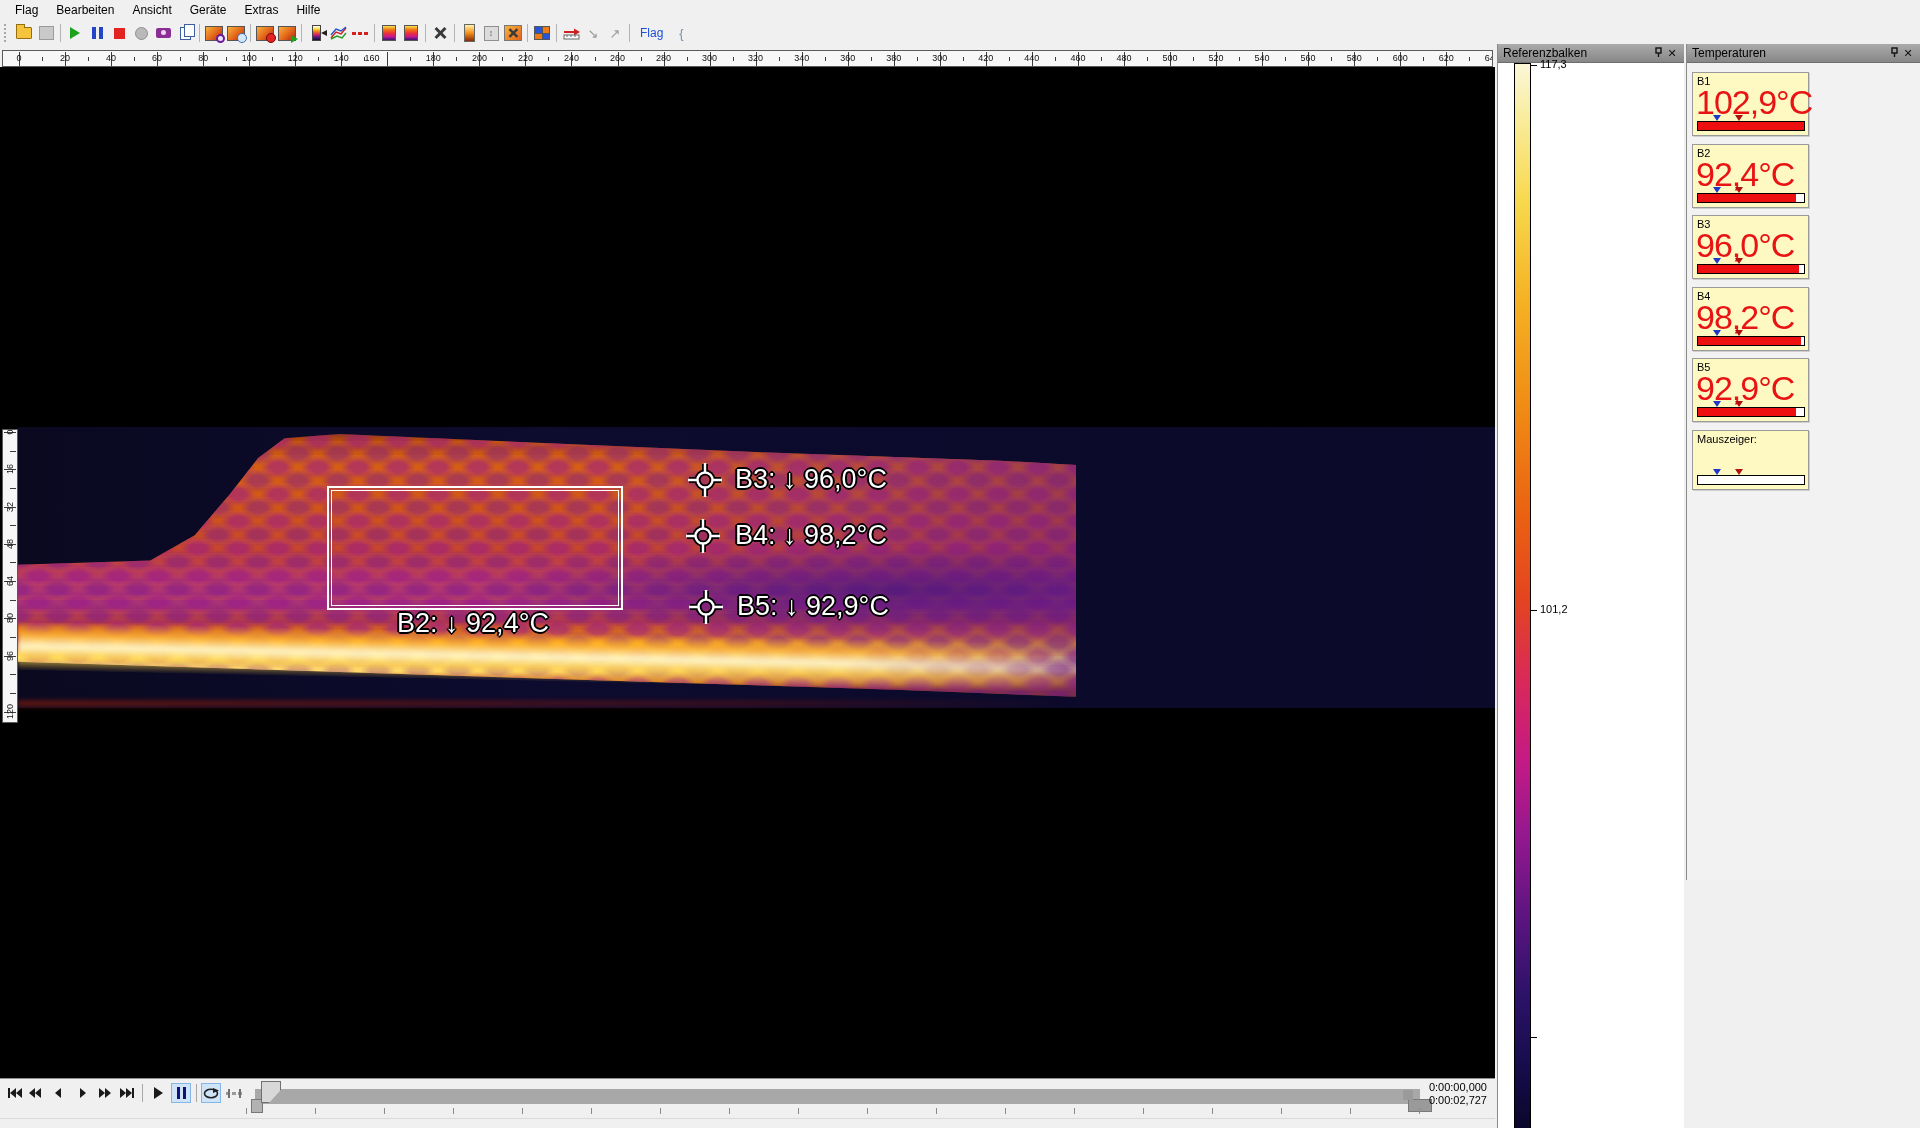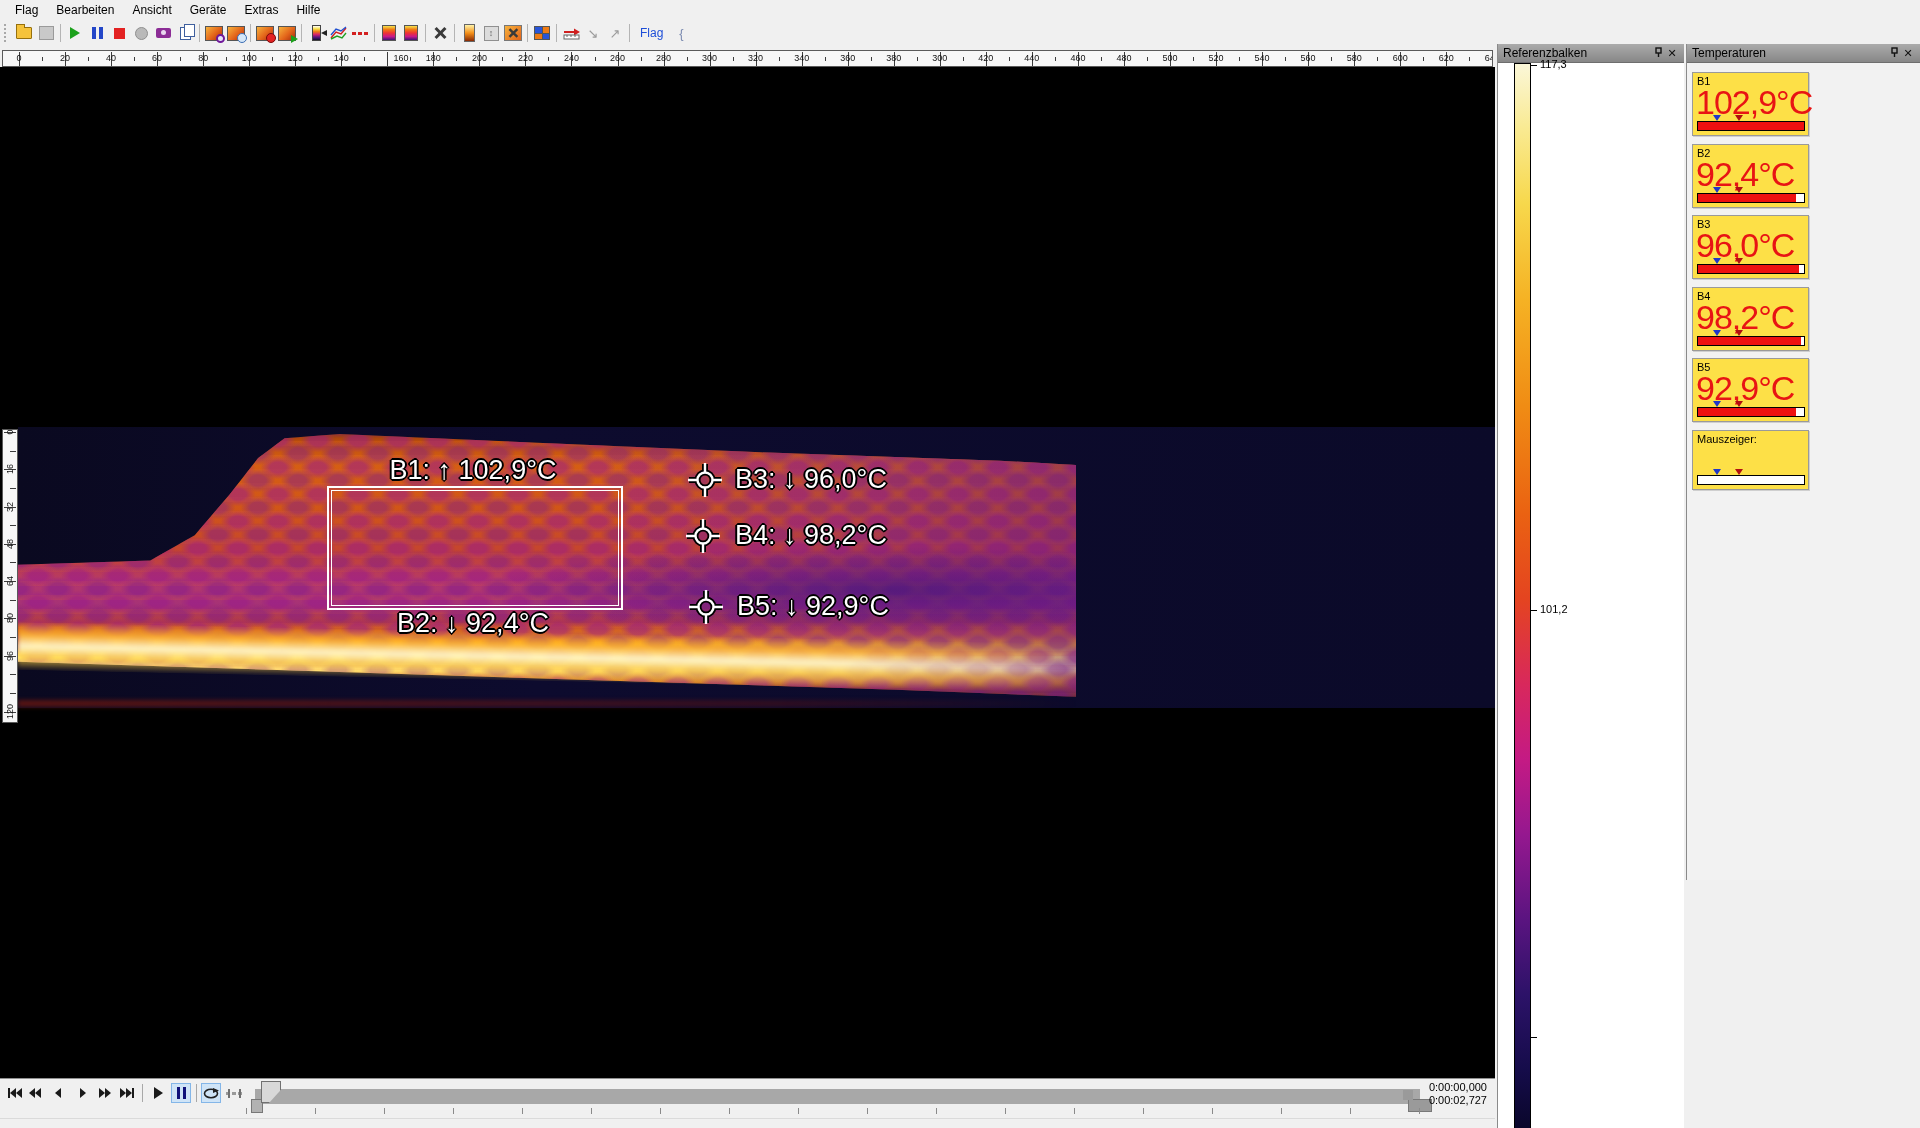--- a/index.html
+++ b/index.html
@@ -129,21 +129,21 @@
   .refpanel{position:absolute;left:1497px;top:44px;width:187px;height:1084px;background:#fff;
             border-left:1px solid #8a8a8a;box-sizing:border-box;overflow:hidden;}
   .colorbar{position:absolute;left:16px;top:19px;width:15px;height:1070px;border:1px solid #000;
     background:linear-gradient(180deg,#fbf7d8 0%,#f9ea92 6%,#f7d84c 13%,#f5b224 22%,#f08c14 32%,
                #ea6212 42%,#e44420 50%,#d8285c 58%,#c41a84 65%,#95188f 72%,#5a1480 80%,
                #2c1268 87%,#150c4a 94%,#090628 100%);}
   .cbtick{position:absolute;left:32px;width:7px;height:1px;background:#000;}
   .cblab{position:absolute;left:42px;font-size:11px;}
   .temppanel{position:absolute;left:1686px;top:44px;width:234px;height:836px;background:#f2f2f2;
              border-left:1px solid #8a8a8a;box-sizing:border-box;}
-  .sbox{position:absolute;left:5px;width:117px;height:64px;background:#fde047;border:1px solid #9a9a9a;
+  .sbox{position:absolute;left:5px;width:117px;height:64px;background:#fef9c3;border:1px solid #9a9a9a;
         box-shadow:1px 1px 0 #cfcfcf;box-sizing:border-box;}
   .slabel{font-size:11px;margin:2px 0 0 4px;}
   .svalue{font-size:34px;color:#e81414;margin:0 0 0 3px;line-height:31px;letter-spacing:-1px;}
   .sbar{position:absolute;left:4px;bottom:4px;width:106px;height:8px;border:1px solid #000;background:#fff;box-sizing:content-box;}
   .sfill{height:100%;background:#ee1010;}
   .tri{position:absolute;bottom:14px;width:0;height:0;border-left:4px solid transparent;
        border-right:4px solid transparent;border-top:6px solid #2038c8;}
   .tri.red{border-top-color:#b01010;}
 </style>
 </head>
@@ -305,21 +305,21 @@
       <div class="htickmaj" style="left: 246.2px;"></div>
       <div class="hlab" style="left: 246.2px;">100</div>
       <div class="htickmin" style="left: 269.22px;"></div>
       <div class="htickmaj" style="left: 292.24px;"></div>
       <div class="hlab" style="left: 292.24px;">120</div>
       <div class="htickmin" style="left: 315.26px;"></div>
       <div class="htickmaj" style="left: 338.28px;"></div>
       <div class="hlab" style="left: 338.28px;">140</div>
       <div class="htickmin" style="left: 361.3px;"></div>
       <div class="htickmaj" style="left: 384.32px;"></div>
-      <div class="hlab" style="left: 398px;">160</div>
+      <div class="hlab" style="left: 369px;">160</div>
       <div class="htickmin" style="left: 407.34px;"></div>
       <div class="htickmaj" style="left: 430.36px;"></div>
       <div class="hlab" style="left: 430.36px;">180</div>
       <div class="htickmin" style="left: 453.38px;"></div>
       <div class="htickmaj" style="left: 476.4px;"></div>
       <div class="hlab" style="left: 476.4px;">200</div>
       <div class="htickmin" style="left: 499.42px;"></div>
       <div class="htickmaj" style="left: 522.44px;"></div>
       <div class="hlab" style="left: 522.44px;">220</div>
       <div class="htickmin" style="left: 545.46px;"></div>
@@ -388,21 +388,20 @@
     </div>
 
   <div class="canvas">
     <div class="strip"></div>
     <div class="irobject"></div>
     <div class="glowband"></div>
     <div class="smear"></div>
 
 
     <div class="b1rect"></div>
-    <div class="arealabel outlined" style="top:388px;">B1: ↑ 102,9°C</div>
     <div class="arealabel outlined" style="top:541px;">B2: ↓ 92,4°C</div>
 
     <svg class="marker" style="left:688px;top:396px;" viewBox="0 0 34 34">
       <path d="M17 1 V10 M17 24 V33 M1 17 H10 M24 17 H33" stroke="#000" stroke-width="6" fill="none"></path>
       <circle cx="17" cy="17" r="7.5" stroke="#000" stroke-width="6" fill="none"></circle>
       <path d="M17 0 V10 M17 24 V34 M0 17 H10 M24 17 H34" stroke="#fff" stroke-width="2.4" fill="none"></path>
       <circle cx="17" cy="17" r="7.5" stroke="#fff" stroke-width="2.4" fill="none"></circle>
     </svg>
     <div class="mlabel outlined" style="left:735px;top:397px;">B3: ↓ 96,0°C</div>
     <svg class="marker" style="left:686px;top:452px;" viewBox="0 0 34 34">

